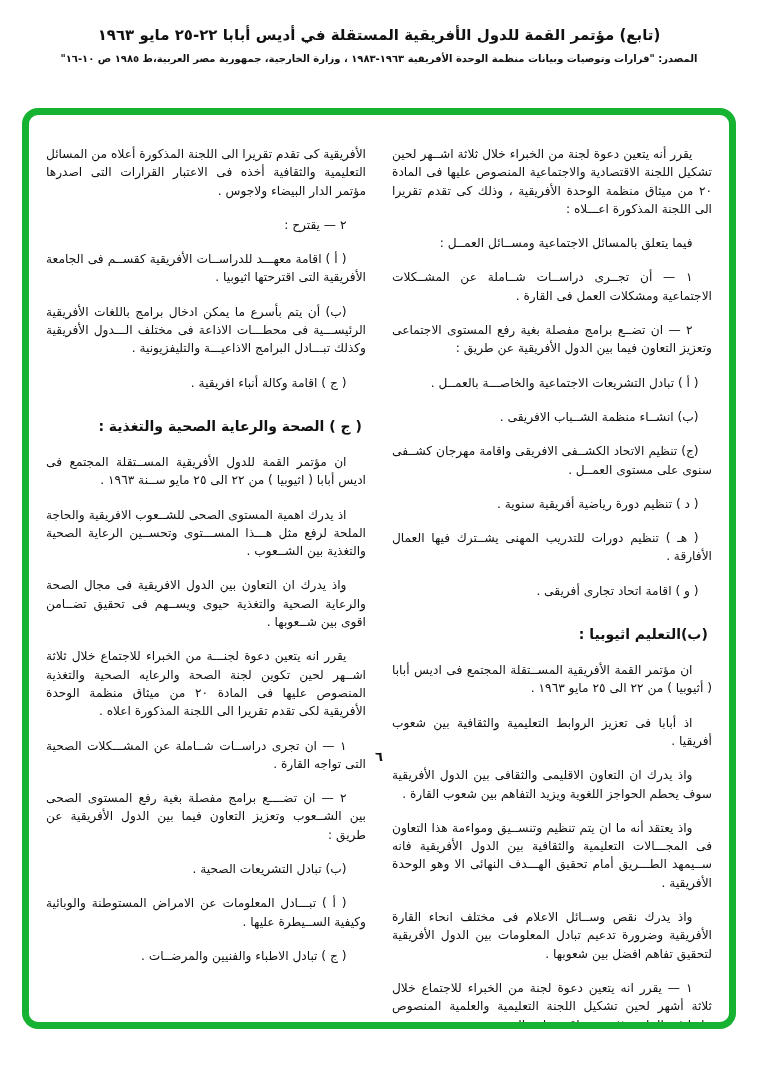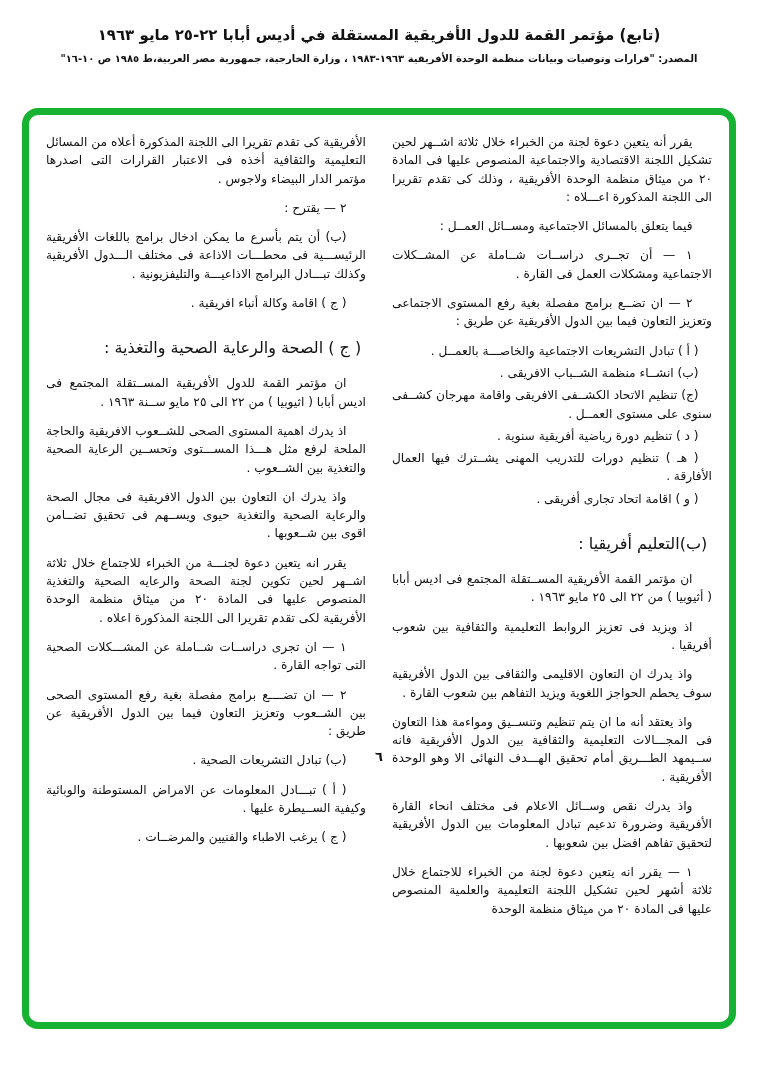--- a/index.html
+++ b/index.html
@@ -56,29 +56,29 @@
     gap: 26px;
     height: 100%;
   }
   .col {
     flex: 1 1 0;
     font-size: 12.2px;
     line-height: 1.5;
     text-align: justify;
     direction: rtl;
   }
-  .para { margin: 4px 0 11px 0; }
+  .para { margin: 16px 0 11px 0; }
   .para.body { text-indent: 1.6em; }
   .para.cont { text-indent: 0; }
   .para.list { text-indent: 1.1em; margin-bottom: 4px; }
   .para.heading {
-    font-weight: normal;
+    font-weight: bold;
     text-indent: 0.3em;
     margin: 24px 0 14px 0;
-    font-size: 16px;
+    font-size: 14px;
   }
   .footer {
     position: absolute;
     bottom: 22px;
     left: 0;
     width: 100%;
     text-align: center;
     font-size: 13px;
     font-weight: bold;
   }
@@ -99,42 +99,43 @@
           <p class="para body">يقرر أنه يتعين دعوة لجنة من الخبراء خلال ثلاثة اشــهر لحين تشكيل اللجنة الاقتصادية والاجتماعية المنصوص عليها فى المادة ٢٠ من ميثاق منظمة الوحدة الأفريقية ، وذلك كى تقدم تقريرا الى اللجنة المذكورة اعـــلاه :</p>
           <p class="para body">فيما يتعلق بالمسائل الاجتماعية ومســائل العمــل :</p>
           <p class="para body">١ — أن تجــرى دراســات شــاملة عن المشــكلات الاجتماعية ومشكلات العمل فى القارة .</p>
           <p class="para body">٢ — ان تضــع برامج مفصلة بغية رفع المستوى الاجتماعى وتعزيز التعاون فيما بين الدول الأفريقية عن طريق :</p>
           <p class="para list">( أ ) تبادل التشريعات الاجتماعية والخاصـــة بالعمــل .</p>
           <p class="para list">(ب) انشــاء منظمة الشــباب الافريقى .</p>
           <p class="para list">(ج) تنظيم الاتحاد الكشــفى الافريقى واقامة مهرجان كشــفى سنوى على مستوى العمــل .</p>
           <p class="para list">( د ) تنظيم دورة رياضية أفريقية سنوية .</p>
           <p class="para list">( هـ ) تنظيم دورات للتدريب المهنى يشــترك فيها العمال الأفارقة .</p>
           <p class="para list">( و ) اقامة اتحاد تجارى أفريقى .</p>
-          <p class="para heading">(ب)التعليم أفريقيا :</p>
+          <p class="para heading">(ب)التعليم اثيوبيا :</p>
           <p class="para body">ان مؤتمر القمة الأفريقية المســتقلة المجتمع فى اديس أبابا ( أثيوبيا ) من ٢٢ الى ٢٥ مايو ١٩٦٣ .</p>
-          <p class="para body">اذ ويزيد فى تعزيز الروابط التعليمية والثقافية بين شعوب أفريقيا .</p>
+          <p class="para body">اذ أبابا فى تعزيز الروابط التعليمية والثقافية بين شعوب أفريقيا .</p>
           <p class="para body">واذ يدرك ان التعاون الاقليمى والثقافى بين الدول الأفريقية سوف يحطم الحواجز اللغوية ويزيد التفاهم بين شعوب القارة .</p>
           <p class="para body">واذ يعتقد أنه ما ان يتم تنظيم وتنســيق ومواءمة هذا التعاون فى المجـــالات التعليمية والثقافية بين الدول الأفريقية فانه ســيمهد الطـــريق أمام تحقيق الهـــدف النهائى الا وهو الوحدة الأفريقية .</p>
           <p class="para body">واذ يدرك نقص وســائل الاعلام فى مختلف انحاء القارة الأفريقية وضرورة تدعيم تبادل المعلومات بين الدول الأفريقية لتحقيق تفاهم افضل بين شعوبها .</p>
           <p class="para body">١ — يقرر انه يتعين دعوة لجنة من الخبراء للاجتماع خلال ثلاثة أشهر لحين تشكيل اللجنة التعليمية والعلمية المنصوص عليها فى المادة ٢٠ من ميثاق منظمة الوحدة</p>
         </div>
       <div class="col" id="col-left">
           <p class="para cont">الأفريقية كى تقدم تقريرا الى اللجنة المذكورة أعلاه من المسائل التعليمية والثقافية أخذه فى الاعتبار القرارات التى اصدرها مؤتمر الدار البيضاء ولاجوس .</p>
           <p class="para body">٢ — يقترح :</p>
+          <p class="para body">( أ ) اقامة معهـــد للدراســات الأفريقية كقســم فى الجامعة الأفريقية التى اقترحتها اثيوبيا .</p>
           <p class="para body">(ب) أن يتم بأسرع ما يمكن ادخال برامج باللغات الأفريقية الرئيســـية فى محطـــات الاذاعة فى مختلف الـــدول الأفريقية وكذلك تبـــادل البرامج الاذاعيـــة والتليفزيونية .</p>
           <p class="para body">( ج ) اقامة وكالة أنباء افريقية .</p>
           <p class="para heading">( ج ) الصحة والرعاية الصحية والتغذية :</p>
           <p class="para body">ان مؤتمر القمة للدول الأفريقية المســتقلة المجتمع فى اديس أبابا ( اثيوبيا ) من ٢٢ الى ٢٥ مايو ســنة ١٩٦٣ .</p>
           <p class="para body">اذ يدرك اهمية المستوى الصحى للشــعوب الافريقية والحاجة الملحة لرفع مثل هـــذا المســـتوى وتحســين الرعاية الصحية والتغذية بين الشــعوب .</p>
           <p class="para body">واذ يدرك ان التعاون بين الدول الافريقية فى مجال الصحة والرعاية الصحية والتغذية حيوى ويســهم فى تحقيق تضــامن اقوى بين شــعوبها .</p>
           <p class="para body">يقرر انه يتعين دعوة لجنـــة من الخبراء للاجتماع خلال ثلاثة اشــهر لحين تكوين لجنة الصحة والرعايه الصحية والتغذية المنصوص عليها فى المادة ٢٠ من ميثاق منظمة الوحدة الأفريقية لكى تقدم تقريرا الى اللجنة المذكورة اعلاه .</p>
           <p class="para body">١ — ان تجرى دراســات شــاملة عن المشـــكلات الصحية التى تواجه القارة .</p>
           <p class="para body">٢ — ان تضــــع برامج مفصلة بغية رفع المستوى الصحى بين الشــعوب وتعزيز التعاون فيما بين الدول الأفريقية عن طريق :</p>
           <p class="para body">(ب) تبادل التشريعات الصحية .</p>
           <p class="para body">( أ ) تبـــادل المعلومات عن الامراض المستوطنة والوبائية وكيفية الســيطرة عليها .</p>
-          <p class="para body">( ج ) يرغب الاطباء والفنيين والمرضــات .</p>
+          <p class="para body">( ج ) تبادل الاطباء والفنيين والمرضــات .</p>
         </div>
     </div>
   </div>
 
   <div class="footer">٦</div>
 
 </div>
 
 </body></html>

